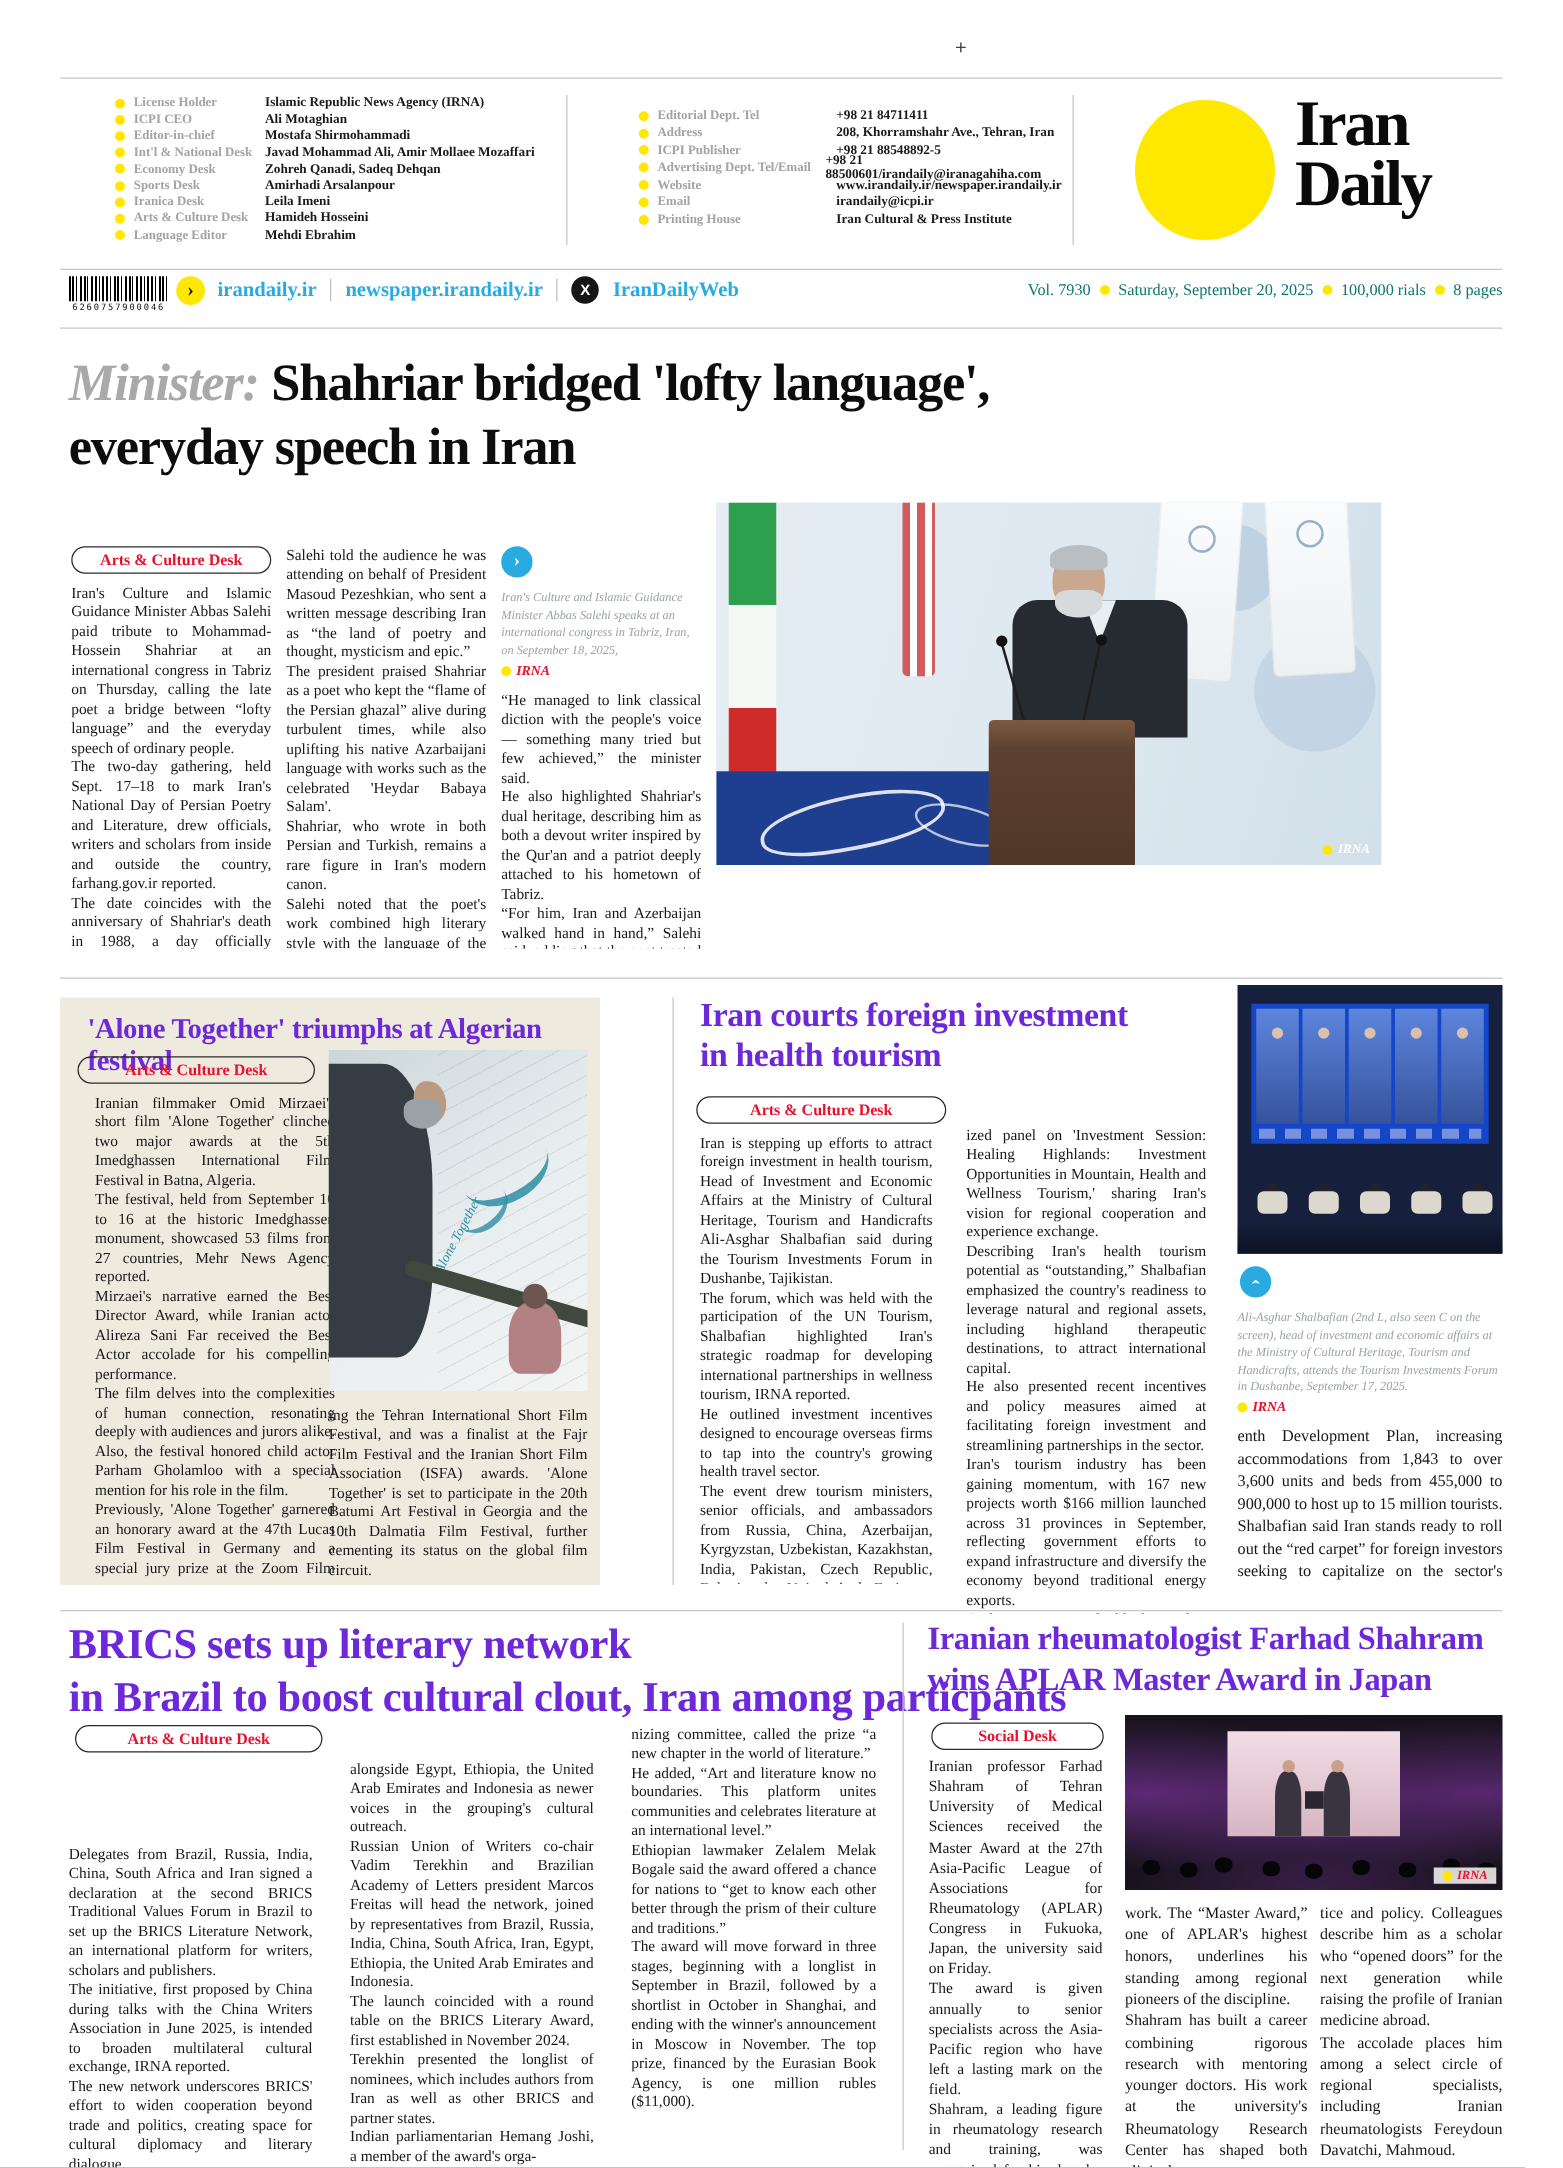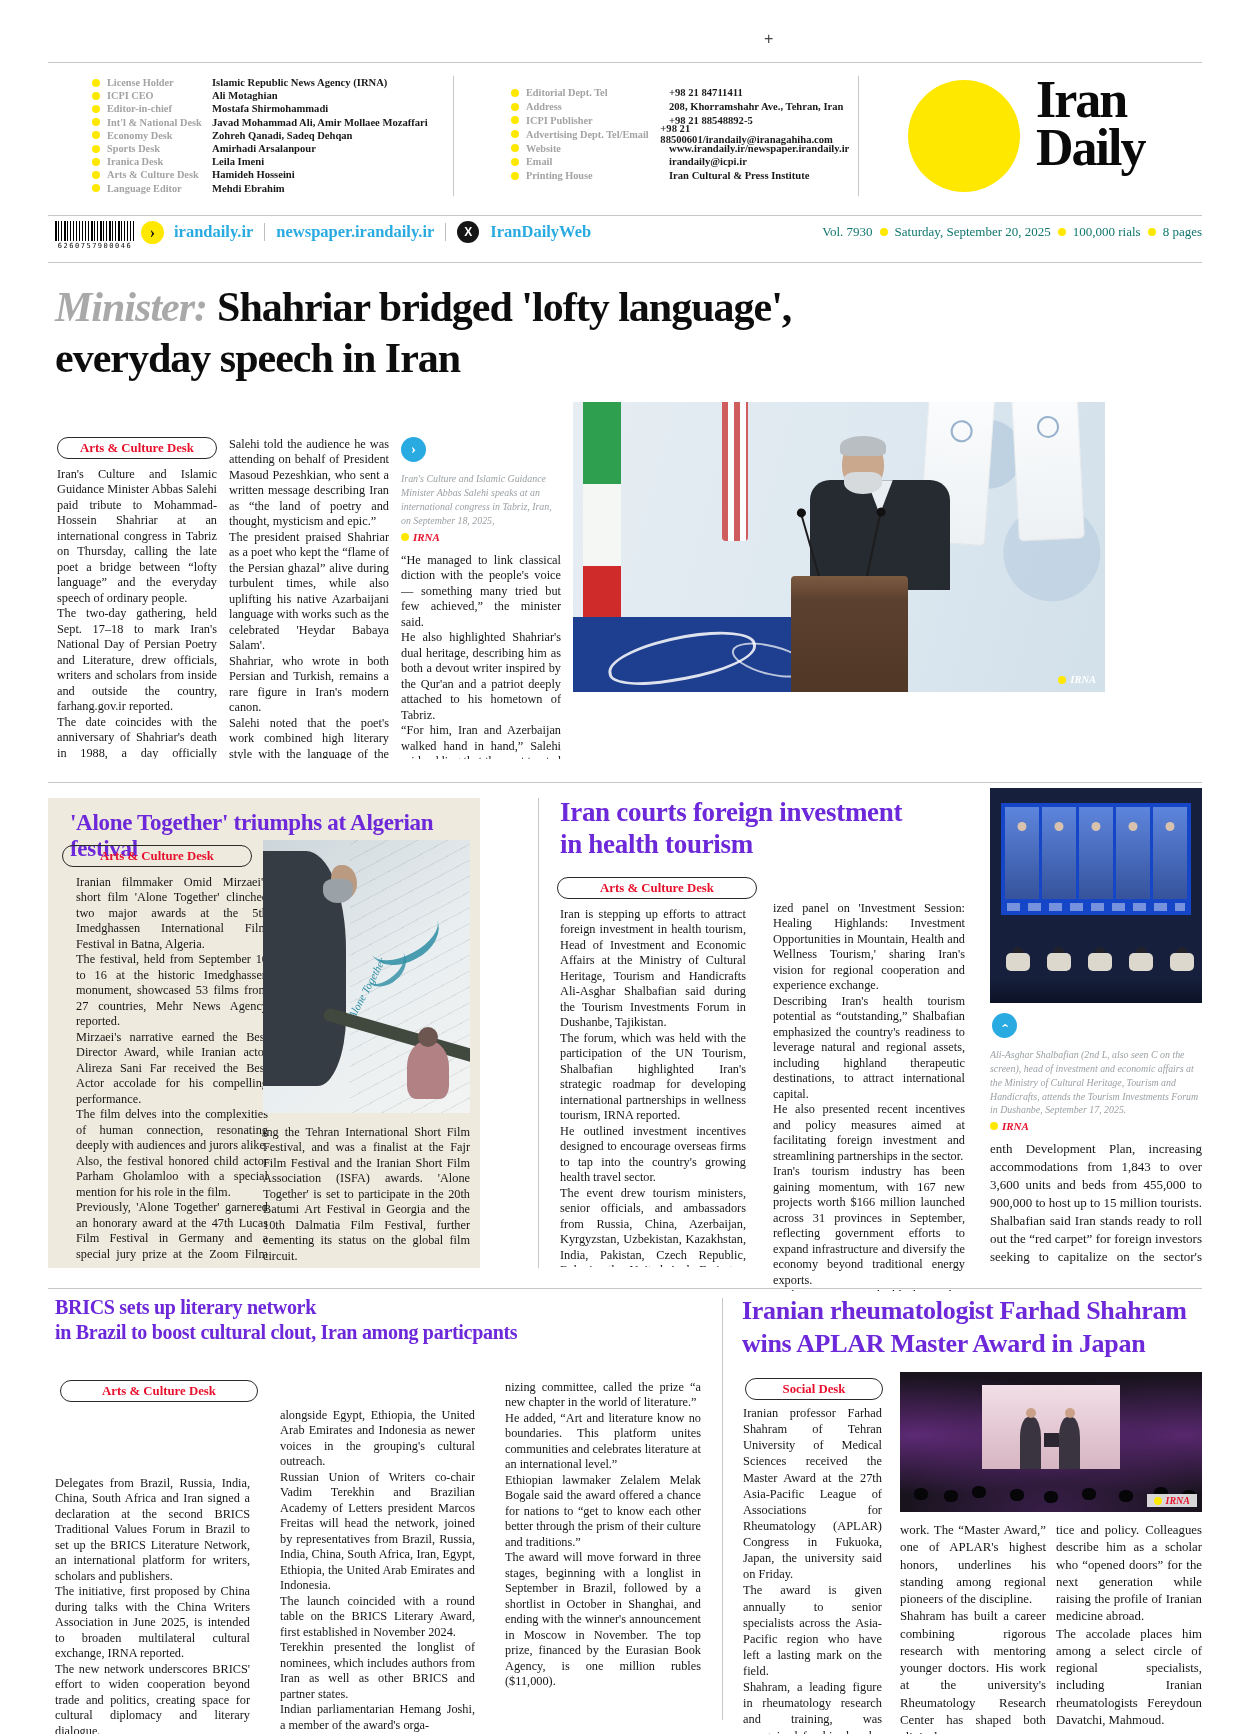--- a/index.html
+++ b/index.html
@@ -392,21 +392,21 @@
   <div class="capt" style="left:990px; top:1048px; width:210px; height:70px;">Ali-Asghar Shalbafian (2nd L, also seen C on the screen), head of investment and economic affairs at the Ministry of Cultural Heritage, Tourism and Handicrafts, attends the Tourism Investments Forum in Dushanbe, September 17, 2025.</div>
   <div class="credit" style="left:990px; top:1120px;">
       <span class="ydot"></span>
       <span able="false">IRNA</span>
     </div>
   <div class="bodycol" style="left:990px; top:1140px; width:212px; height:128px; font-size:13px; line-height:1.38;">enth Development Plan, increasing accommodations from 1,843 to over 3,600 units and beds from 455,000 to 900,000 to host up to 15 million tourists.
 Shalbafian said Iran stands ready to roll out the “red carpet” for foreign investors seeking to capitalize on the sector's long-term growth potential.</div>
 
   <div class="hl" style="left:48px; top:1288px; width:1154px;"></div>
 
-  <div class="h2" style="left:55px; top:1295px; font-size:20px; line-height:1.25;">
+  <div class="h2" style="left:55px; top:1295px; font-size:34px; line-height:1.25;">
     <div>BRICS sets up literary network</div>
     <div>in Brazil to boost cultural clout, Iran among particpants</div>
   </div>
   <div class="badge" style="left:60px; top:1380px; width:196px;">Arts &amp; Culture Desk</div>
   <div class="bodycol" style="left:55px; top:1476px; width:195px; height:306px;">Delegates from Brazil, Russia, India, China, South Africa and Iran signed a declaration at the second BRICS Traditional Values Forum in Brazil to set up the BRICS Literature Network, an international platform for writers, scholars and publishers.
 The initiative, first proposed by China during talks with the China Writers Association in June 2025, is intended to broaden multilateral cultural exchange, IRNA reported.
 The new network underscores BRICS' effort to widen cooperation beyond trade and politics, creating space for cultural diplomacy and literary dialogue.
 Iran, which became a full member of BRICS in January 2024, is taking part</div>
   <div class="bodycol" style="left:280px; top:1408px; width:195px; height:338px;">alongside Egypt, Ethiopia, the United Arab Emirates and Indonesia as newer voices in the grouping's cultural outreach.
 Russian Union of Writers co-chair Vadim Terekhin and Brazilian Academy of Letters president Marcos Freitas will head the network, joined by representatives from Brazil, Russia, India, China, South Africa, Iran, Egypt, Ethiopia, the United Arab Emirates and Indonesia.

